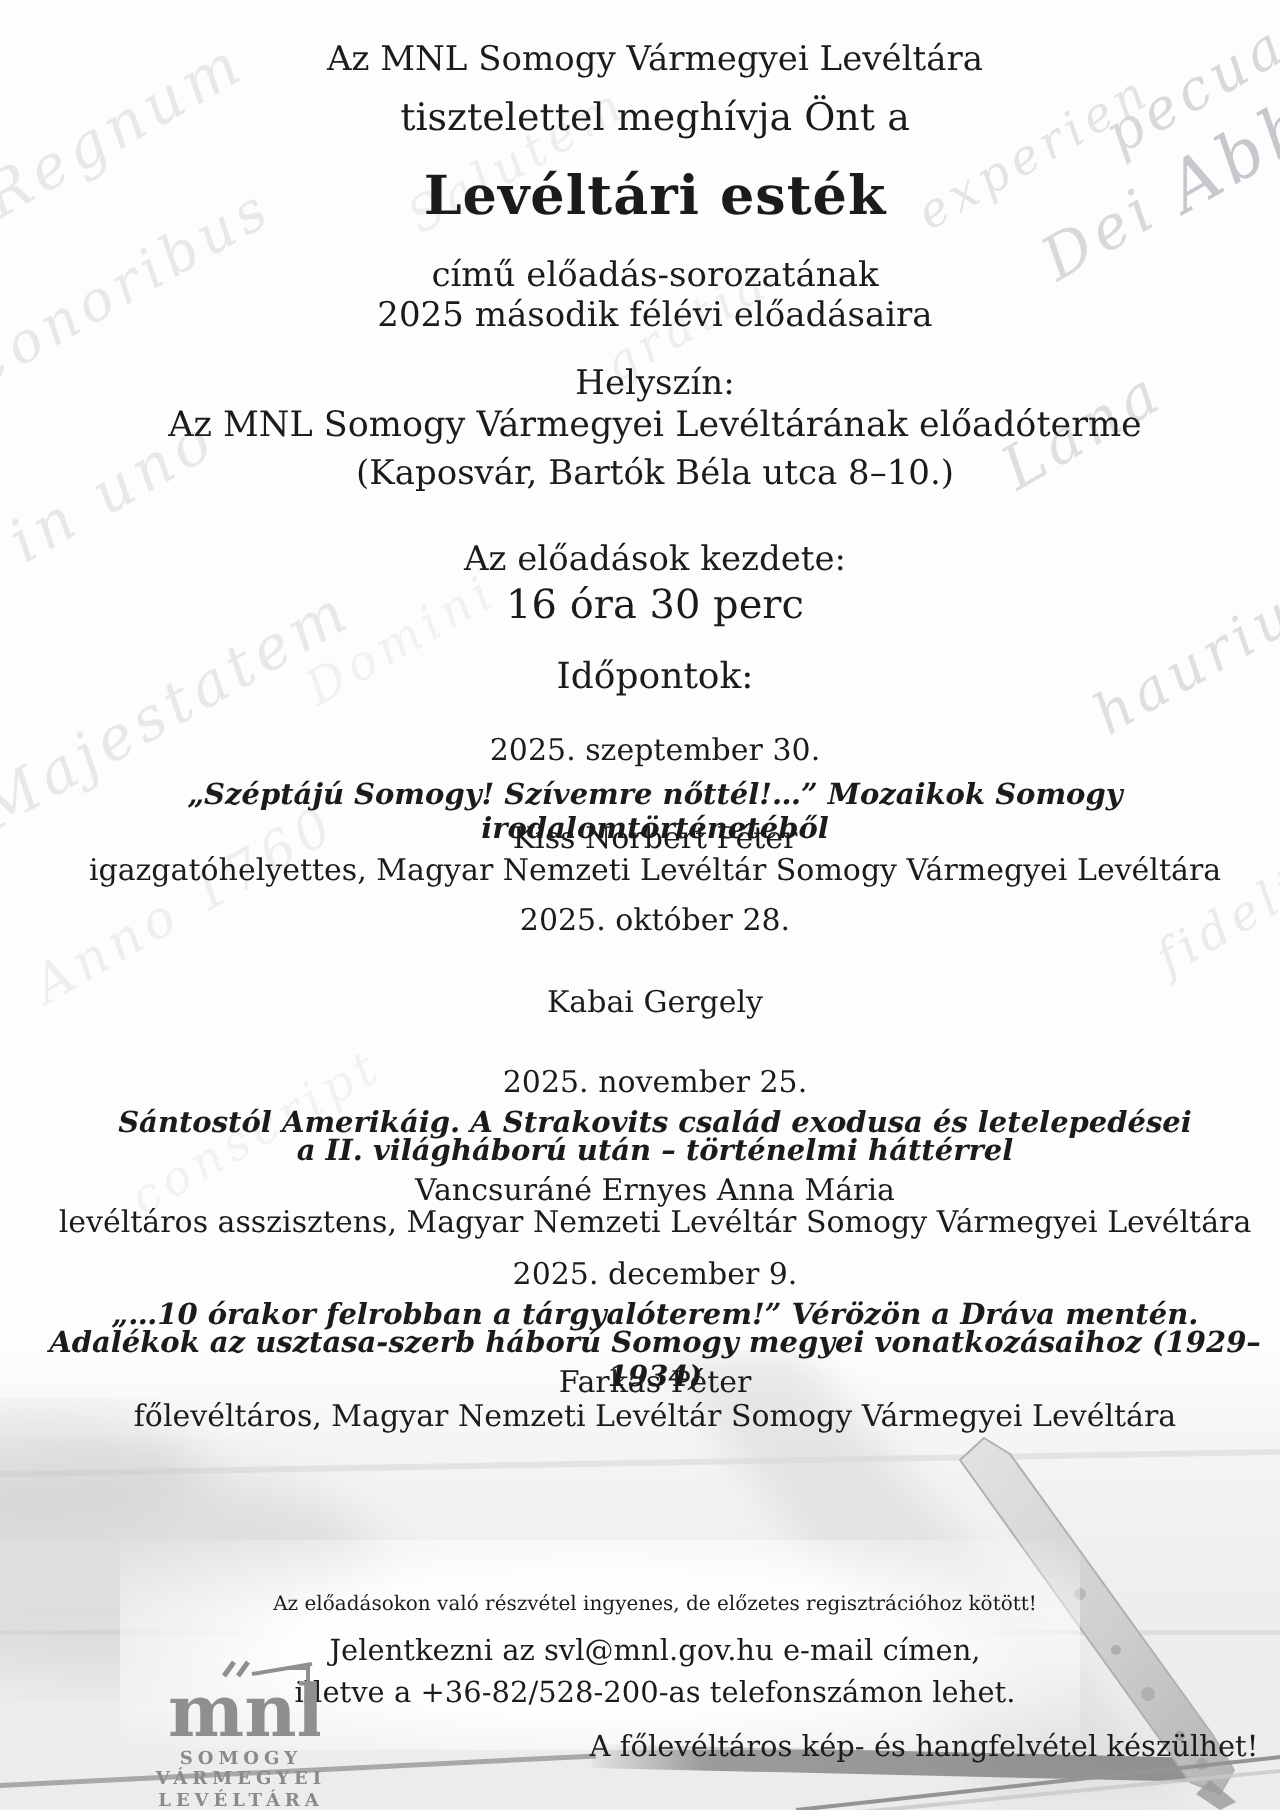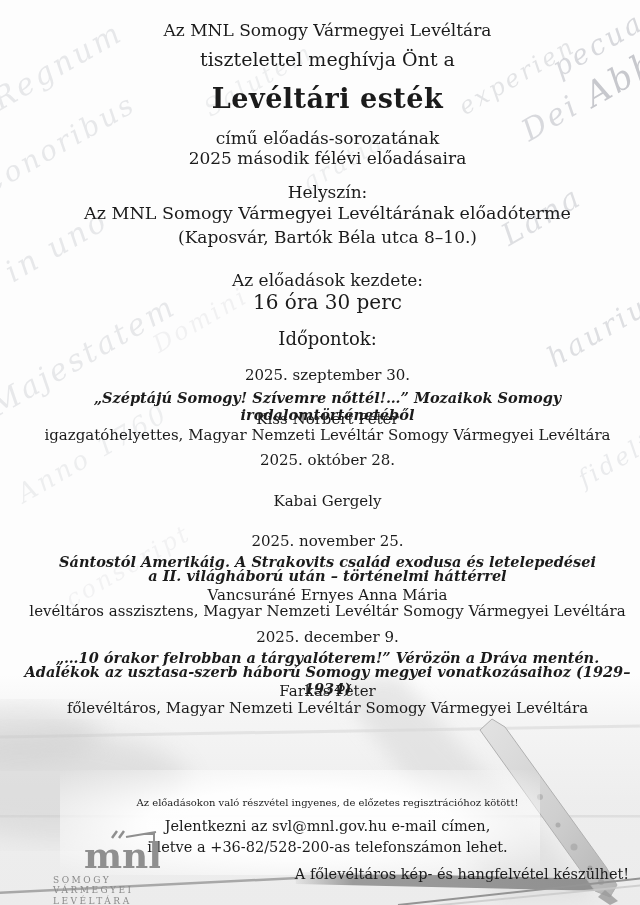--- a/index.html
+++ b/index.html
@@ -79,21 +79,21 @@
     top:866px;left:447px !important;right:auto !important;
     transform:translateX(-50%);
     font-size:14.5px;white-space:nowrap;
   }
   
   .logo-block{position:absolute;left:53px;top:830px;width:135px;text-align:center;z-index:4;}
   .logo-glyph{display:block;margin:0 auto;}
   .logo-caption{
     margin:1px 0 0 0;
     font-family:"DejaVu Serif", serif;
-    font-size:9px;letter-spacing:2.5px;color:#8a8a8a;text-align:left;
+    font-size:9px;letter-spacing:2.5px;color:#8a8a8a;text-align:center;font-weight:bold;
   }
 </style>
 </head>
 <body>
 
 <div class="poster">
 
   <div id="handwriting" class="handwriting-layer">
       <span class="hw hw0">Regnum</span>
       <span class="hw hw1">in uno</span>

